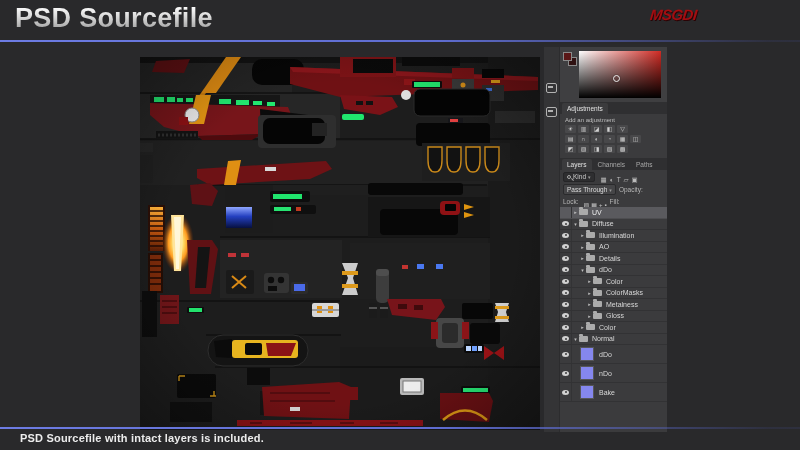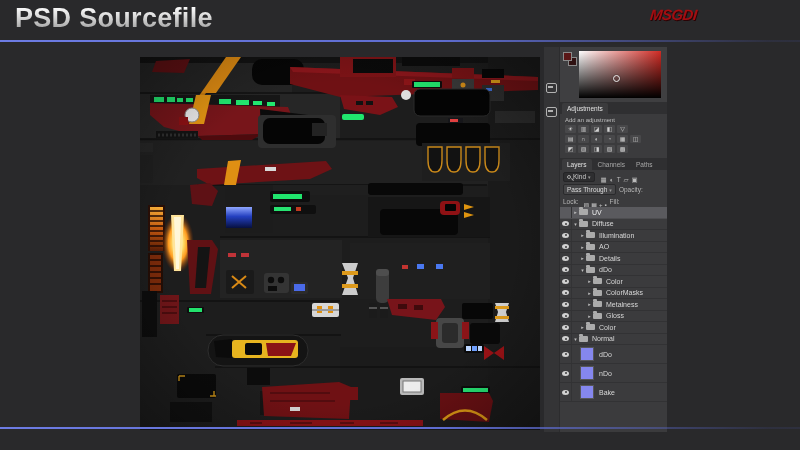--- a/index.html
+++ b/index.html
@@ -524,13 +524,14 @@
               <span class="lthumb" style="background: rgb(133, 135, 238);"></span>
               <span class="lname">Bake</span>
             </div>
           </div>
       </div>
 
     </div>
   </div>
 
   <div class="divider bottom"></div>
+  <div class="footer-caption">PSD Sourcefile with intact layers is included.</div>
 </div>
 
 </body></html>

